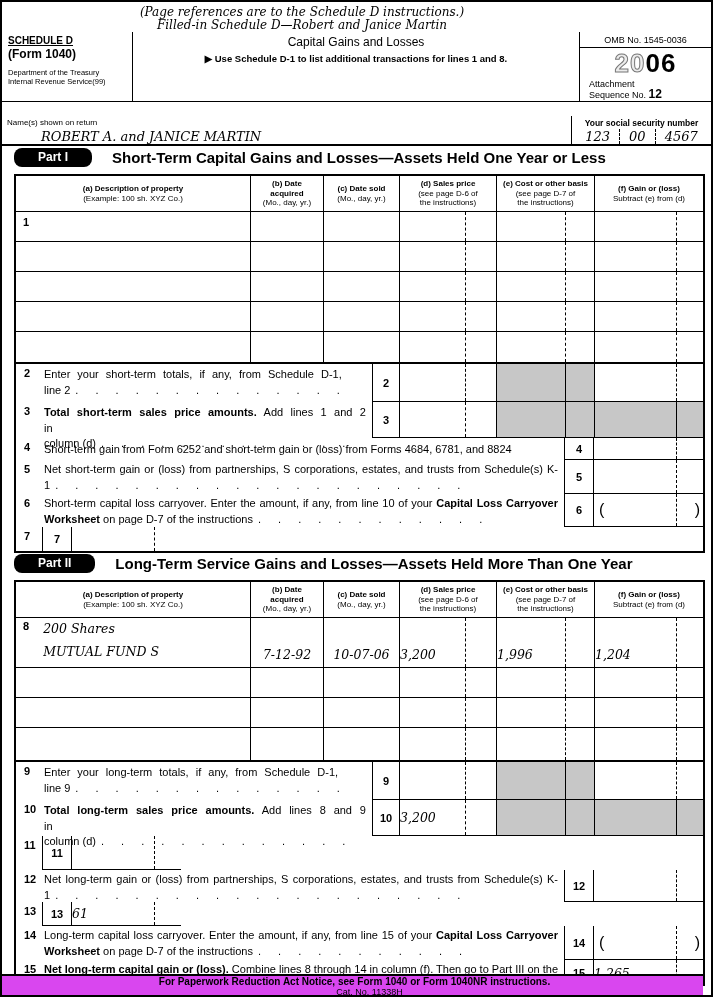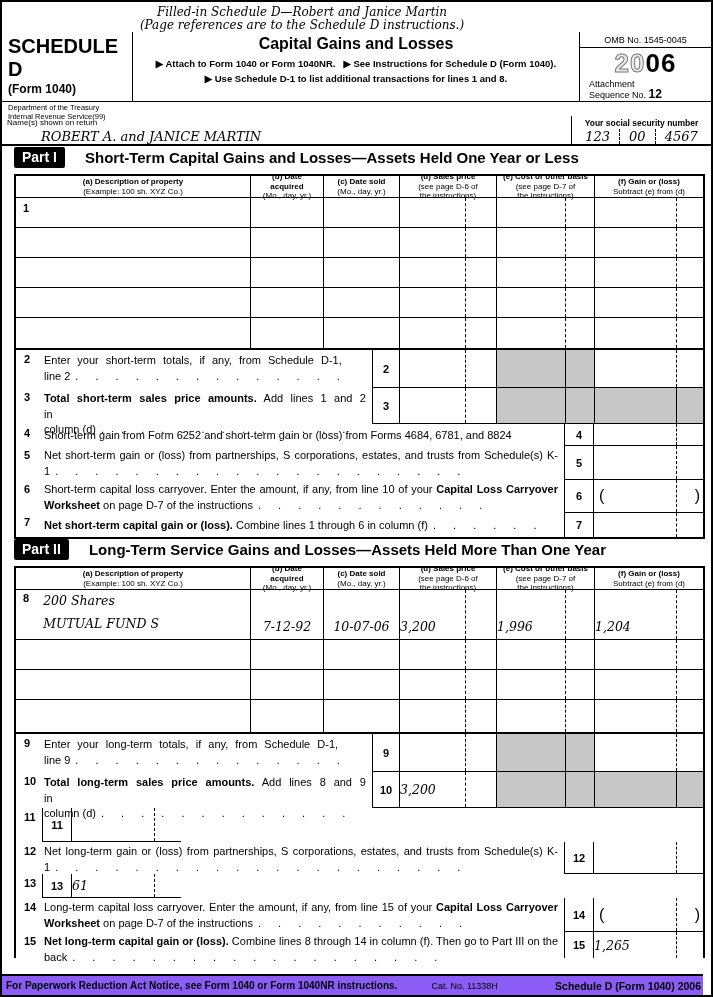--- a/index.html
+++ b/index.html
@@ -7,26 +7,26 @@
   body { font-family:"Liberation Sans", sans-serif; color:#000; }
   .page { width:713px; height:997px; border:2px solid #000; position:relative; overflow:hidden; background:#fff; }
 
   .fill { font-family:"DejaVu Serif", serif; font-style:italic; }
 
   .top-note { height:30px; padding-top:4px; width:600px; text-align:center; }
   .top-note div { font-size:12px; line-height:13px; }
 
   .header { display:flex; height:70px; border-bottom:1px solid #000; }
   .h-left { width:131px; border-right:1px solid #000; padding:3px 0 0 6px; }
-  .h-schedule { font-size:20px; font-weight:bold; }
+  .h-schedule { font-size:10px; font-weight:bold;text-decoration:underline; }
   .h-form { font-size:12px; font-weight:bold; margin-top:1px; }
   .h-dept { font-size:7.5px; margin-top:7px; line-height:9px; }
   .n99 { }
   .h-center { flex:1; text-align:center; padding-top:3px; }
-  .h-title { font-size:16px; font-weight:bold; }
+  .h-title { font-size:12px; font-weight:normal; }
   .h-bullets { font-size:9.5px; font-weight:bold; margin-top:5px; }
   .h-bullets .b2 { margin-left:8px; }
   .h-bullet2 { font-size:9.5px; font-weight:bold; margin-top:4px; }
   .h-right { width:132px; border-left:1px solid #000; text-align:center; }
   .h-omb { font-size:9px; padding:3px 0 2px; border-bottom:1px solid #000; }
   .h-year { height:31px; line-height:31px; font-size:26px; font-weight:bold; letter-spacing:1px; }
   .y20 { color:#ececec; -webkit-text-stroke:1px #777; }
   .h-attach { text-align:left; padding-left:9px; font-size:9px; line-height:10px; }
   .h-seqno { font-size:12px; font-weight:bold; }
 
@@ -34,27 +34,27 @@
   .name-cell { flex:1; padding:2px 0 0 5px; }
   .small-label { font-size:8px; }
   .name-value { font-size:13px; margin:2px 0 0 34px; }
   .ssn-cell { width:140px; border-left:1px solid #000; padding-top:2px; }
   .ssn-label { font-size:8.5px; font-weight:bold; text-align:center; }
   .ssn-value { display:flex; justify-content:center; margin-top:1px; font-size:13px; }
   .ssn-g { padding:0 9px; line-height:15px; }
   .ssn-mid { border-left:1px dashed #000; border-right:1px dashed #000; }
 
   .part-bar { margin:3px 0 0 12px; height:17px; display:flex; align-items:center; }
-  .part-label { background:#000; color:#fff; font-weight:bold; font-size:14px; padding:2px 8px 3px; border-radius:2px; }
+  .part-label { background:#000; color:#fff; font-weight:bold; font-size:12px; padding:2px 24px 3px; border-radius:8px; }
   .part-title { font-weight:bold; font-size:15px; margin-left:20px; }
 
   .part-box { margin:8px 0 0 12px; width:691px; border:2px solid #000; }
   .part-box.open-bottom { border-bottom:0; }
 
-  .ghead { display:flex; height:22px; border-bottom:1px solid #000; }
+  .ghead { display:flex; height:36px; border-bottom:1px solid #000; }
   .ghead .c { display:flex; flex-direction:column; justify-content:center; text-align:center; font-size:8px; line-height:9.5px; }
   .hl { font-weight:bold; }
   .ca { width:234px; }
   .cb { width:73px; }
   .cc { width:76px; }
   .cd { width:97px; }
   .ce { width:98px; }
   .cf { width:109px; }
   .cb,.cc,.cd,.ce,.cf { border-left:1px solid #000; }
 
@@ -93,53 +93,50 @@
   .sdol { flex:1; }
   .scen { border-left:1px solid #000; }
   .se .scen { width:29px; } .sf .scen { width:27px; }
   .bl { border-left:1px solid #000; }
   .bb { border-bottom:1px solid #000; }
   .paren .dol { justify-content:flex-start; padding-left:5px; align-items:center; }
   .paren .cen { display:flex; align-items:center; justify-content:flex-end; padding-right:3px; }
   .dots { letter-spacing:7px; margin-left:5px; white-space:nowrap; }
   .ws { word-spacing:4px; }
 
-  .footer { position:absolute; left:0; right:8px; bottom:0; height:21px; border-top:2px solid #000; display:flex; align-items:center; background:#8b5cf6; }
+  .footer { position:absolute; left:0; right:8px; bottom:0; height:21px; border-top:2px solid #000; display:flex; align-items:center; background:#d946ef;flex-direction:column; }
   .f-notice { font-weight:bold; font-size:10px; margin-left:4px; }
   .f-cat { font-size:9px; margin-left:34px; }
   .f-id { font-weight:bold; font-size:10.5px; margin-left:auto; margin-right:2px; }
 </style>
 </head>
 <body>
 
 <div class="page">
 
   <div class="top-note">
+    <div class="fill">(Page references are to the Schedule D instructions.)</div>
     <div class="fill">Filled-in Schedule D—Robert and Janice Martin</div>
-    <div class="fill">(Page references are to the Schedule D instructions.)</div>
   </div>
 
   <div class="header">
     <div class="h-left">
       <div class="h-schedule">SCHEDULE D</div>
       <div class="h-form">(Form 1040)</div>
       <div class="h-dept">
         <div>Department of the Treasury</div>
         <div><span>Internal Revenue Service</span><span class="n99">(99)</span></div>
       </div>
     </div>
     <div class="h-center">
       <div class="h-title">Capital Gains and Losses</div>
-      <div class="h-bullets">
-        <span>▶ Attach to Form 1040 or Form 1040NR.</span><span class="b2">▶ See Instructions for Schedule D (Form 1040).</span>
-      </div>
       <div class="h-bullet2">▶ Use Schedule D-1 to list additional transactions for lines 1 and 8.</div>
     </div>
     <div class="h-right">
-      <div class="h-omb">OMB No. 1545-0045</div>
+      <div class="h-omb">OMB No. 1545-0036</div>
       <div class="h-year">
         <span class="y20">20</span><span class="y06">06</span>
       </div>
       <div class="h-attach">
         <div>Attachment</div>
         <div><span>Sequence No.</span> <span class="h-seqno">12</span></div>
       </div>
     </div>
   </div>
 
@@ -345,21 +342,20 @@
             <span>(</span>
           </div>
           <div class="cen">
             <span>)</span>
           </div>
         </div>
     </div>
 
     <div class="irow" style="height:24px">
       <div class="lno">7</div>
-      <div class="itext" style="padding-top:5px"><b>Net short-term capital gain or (loss).</b><span> Combine lines 1 through 6 in column (f)</span><span class="dots">. . . . . .</span></div>
       <div class="sbox s30">7</div>
       <div class="af">
           <div class="dol"></div>
           <div class="cen"></div>
         </div>
     </div>
   </div>
 
   <div class="part-bar" style="margin-top:2px">
     <span class="part-label">Part II</span>

